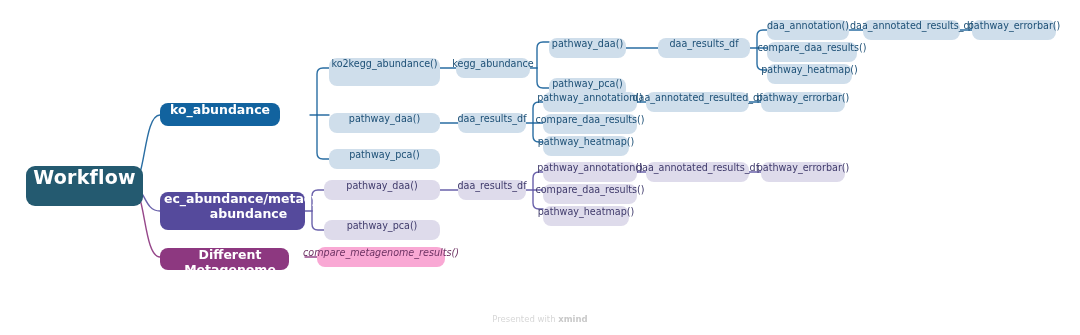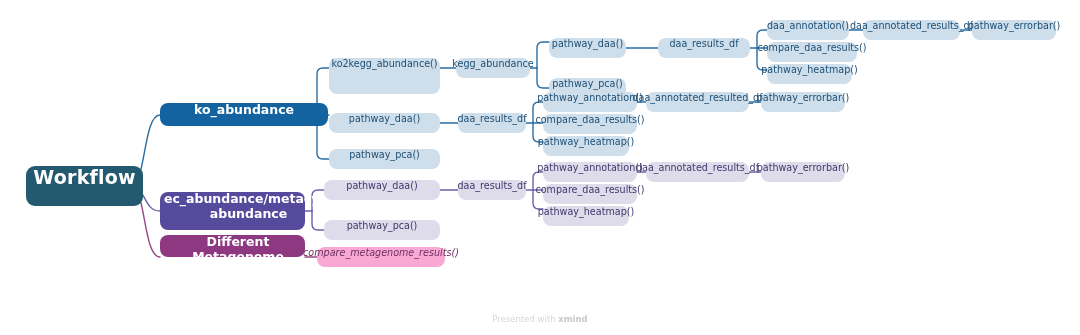--- a/index.html
+++ b/index.html
@@ -125,34 +125,34 @@
       <path d="M749,172 h12" stroke="#6a61ab"></path>
 
       <path d="M305,257 h12" stroke="#96478a"></path>
     </g>
   </svg>
 
   <div class="node root" style="left:26px;top:166px;width:117px;height:40px;">
     <span>Workflow</span>
   </div>
 
-  <div class="node l1 blue" style="left:160px;top:103px;width:168px;height:23px;">
+  <div class="node l1 blue" style="left:160px;top:103px;width:120px;height:23px;">
     <span>ko_abundance</span>
   </div>
 
   <div class="node l1 indigo" style="left:160px;top:192px;width:145px;height:38px;">
     <span>ec_abundance/metacyc_
 abundance</span>
   </div>
 
-  <div class="node l1 magenta" style="left:160px;top:235px;width:145px;height:22px;padding-left:11px;">
+  <div class="node l1 magenta" style="left:160px;top:248px;width:129px;height:22px;padding-left:11px;">
     <span>Different Metagenome</span>
   </div>
 
-  <div class="node pill blue" style="left:329px;top:58px;width:111px;height:36px;">
+  <div class="node pill blue" style="left:329px;top:58px;width:111px;height:28px;">
     <span>ko2kegg_abundance()</span>
   </div>
 
   <div class="node pill blue" style="left:456px;top:58px;width:74px;height:20px;">
     <span>kegg_abundance</span>
   </div>
 
   <div class="node pill blue" style="left:549px;top:38px;width:77px;height:20px;">
     <span>pathway_daa()</span>
   </div>

